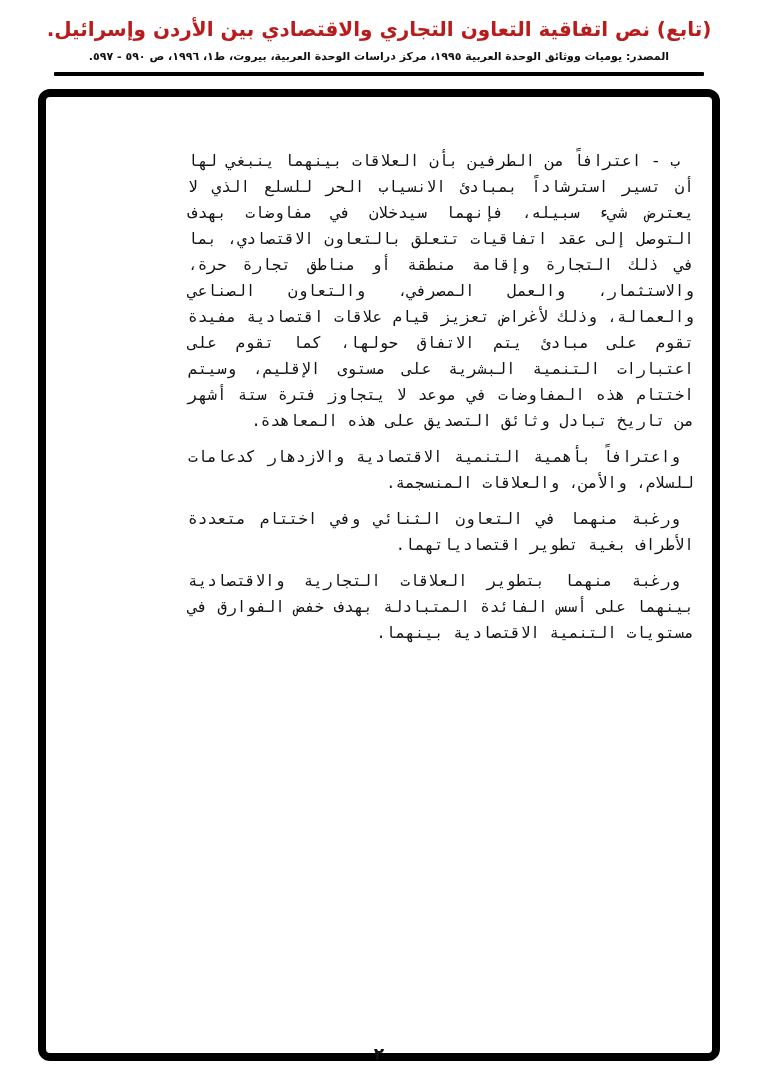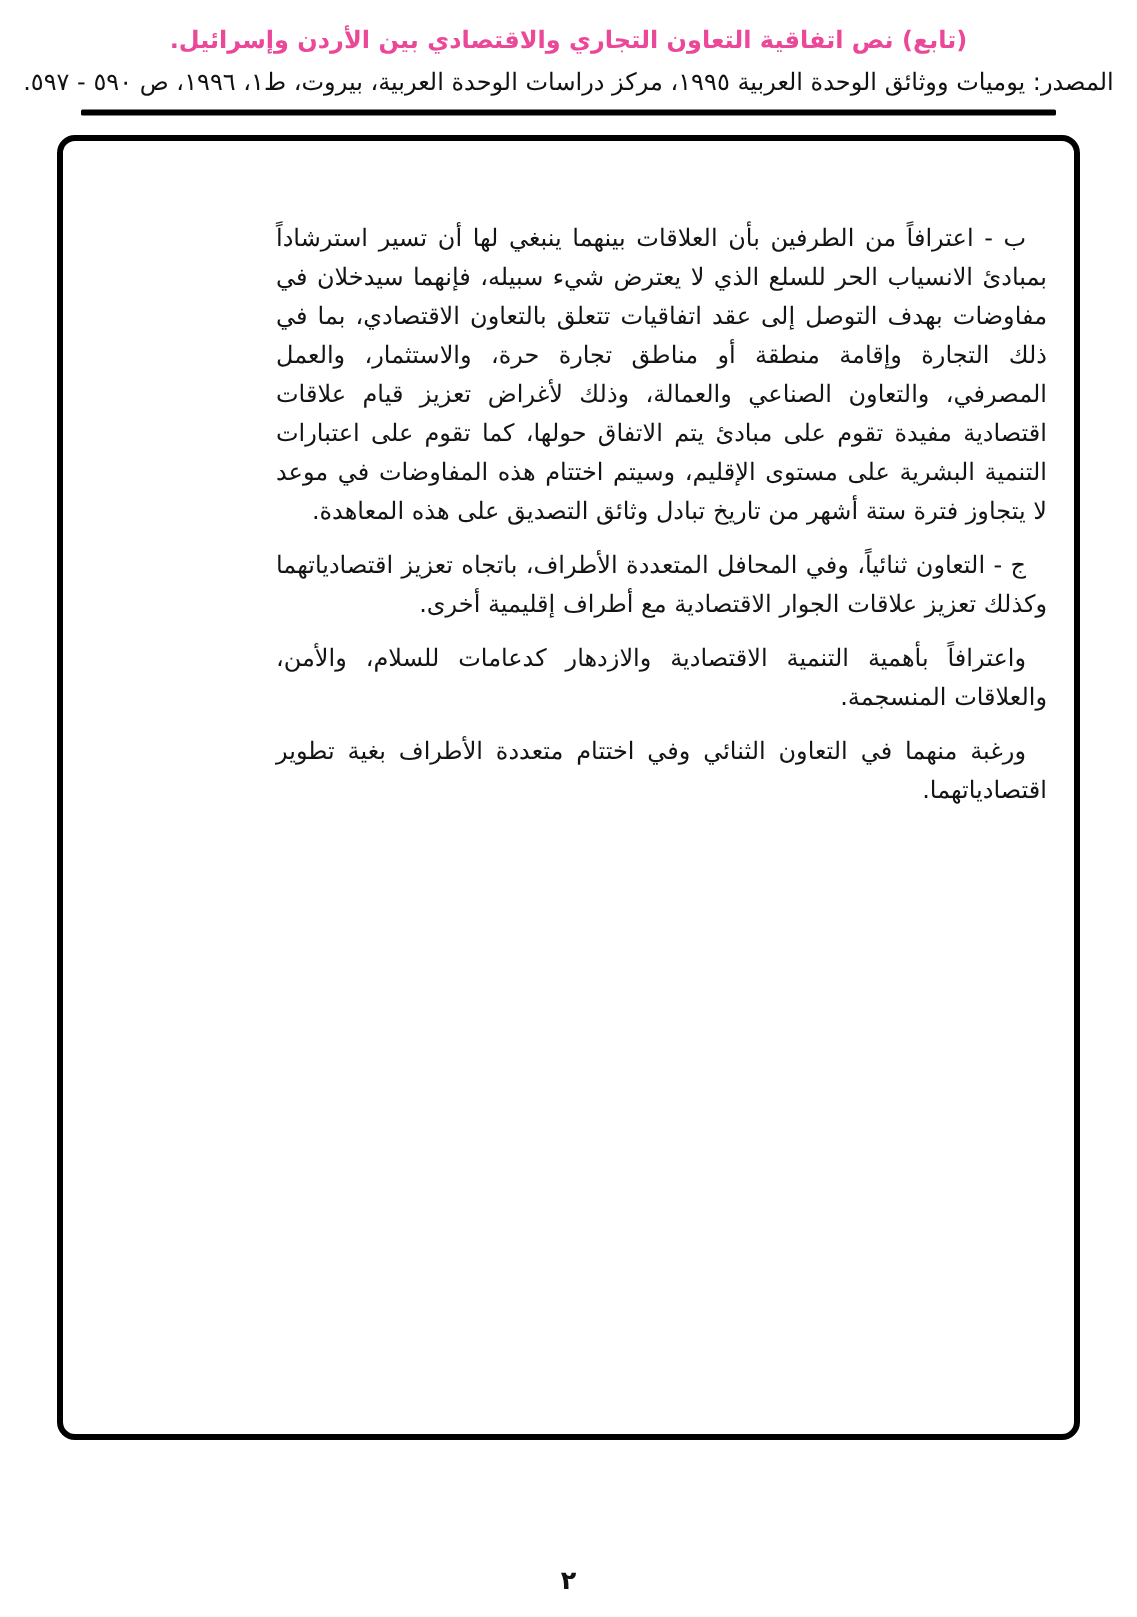--- a/index.html
+++ b/index.html
@@ -14,46 +14,47 @@
     height: 1078px;
     background: #ffffff;
     overflow: hidden;
   }
   .doc-header {
     direction: rtl;
     text-align: center;
     padding-top: 16px;
   }
   .doc-title {
-    font-size: 16px;
+    font-size: 20px;
     font-weight: bold;
-    color: #ec4899;
+    color: #b91c1c;
     line-height: 1.35;
   }
   .doc-source {
     margin-top: 7px;
-    font-size: 16px;
-    font-weight: normal;
+    font-size: 11px;
+    font-weight: bold;
     color: #111;
   }
   .header-rule {
     width: 650px;
     height: 4px;
     background: #000;
     margin: 9px auto 0 auto;
     border-radius: 1px;
   }
   .content-frame {
     box-sizing: border-box;
     width: 682px;
-    height: 870px;
+    height: 972px;
     margin: 13px auto 0 auto;
-    border: 4px solid #000000;
+    border: 8px solid #000000;
     border-radius: 12px;
     background: #ffffff;
+    font-family: Liberation Mono, monospace;
   }
   .text-col {
     direction: rtl;
     box-sizing: border-box;
     margin: 52px 18px 0 142px;
     text-align: justify;
     font-size: 16px;
     line-height: 26px;
     color: #141414;
   }
@@ -79,21 +80,21 @@
 
   <div class="doc-header">
     <div class="doc-title">(تابع) نص اتفاقية التعاون التجاري والاقتصادي بين الأردن وإسرائيل.</div>
     <div class="doc-source">المصدر: يوميات ووثائق الوحدة العربية ١٩٩٥، مركز دراسات الوحدة العربية، بيروت، ط١، ١٩٩٦، ص ٥٩٠ - ٥٩٧.</div>
     <div class="header-rule"></div>
   </div>
 
   <div class="content-frame">
     <div class="text-col">
       <p>ب - اعترافاً من الطرفين بأن العلاقات بينهما ينبغي لها أن تسير استرشاداً بمبادئ الانسياب الحر للسلع الذي لا يعترض شيء سبيله، فإنهما سيدخلان في مفاوضات بهدف التوصل إلى عقد اتفاقيات تتعلق بالتعاون الاقتصادي، بما في ذلك التجارة وإقامة منطقة أو مناطق تجارة حرة، والاستثمار، والعمل المصرفي، والتعاون الصناعي والعمالة، وذلك لأغراض تعزيز قيام علاقات اقتصادية مفيدة تقوم على مبادئ يتم الاتفاق حولها، كما تقوم على اعتبارات التنمية البشرية على مستوى الإقليم، وسيتم اختتام هذه المفاوضات في موعد لا يتجاوز فترة ستة أشهر من تاريخ تبادل وثائق التصديق على هذه المعاهدة.</p>
-      <p>ج - التعاون ثنائياً، وفي المحافل المتعددة الأطراف، باتجاه تعزيز اقتصادياتهما وكذلك تعزيز علاقات الجوار الاقتصادية مع أطراف إقليمية أخرى.</p>
       <p>واعترافاً بأهمية التنمية الاقتصادية والازدهار كدعامات للسلام، والأمن، والعلاقات المنسجمة.</p>
       <p>ورغبة منهما في التعاون الثنائي وفي اختتام متعددة الأطراف بغية تطوير اقتصادياتهما.</p>
+      <p>ورغبة منهما بتطوير العلاقات التجارية والاقتصادية بينهما على أسس الفائدة المتبادلة بهدف خفض الفوارق في مستويات التنمية الاقتصادية بينهما.</p>
     </div>
   </div>
 
   <div class="page-number">٢</div>
 
 </div>
 
 </body></html>

